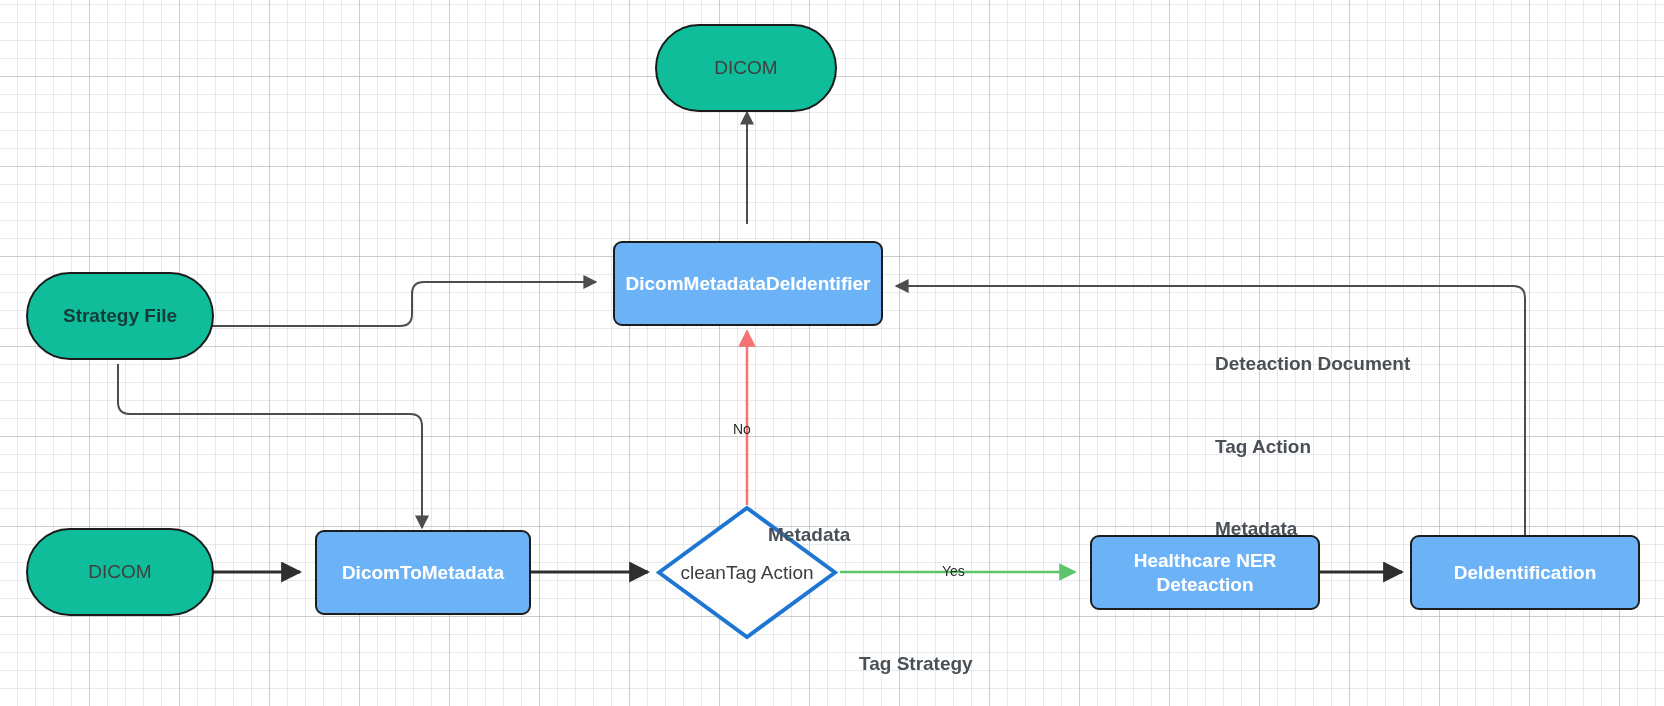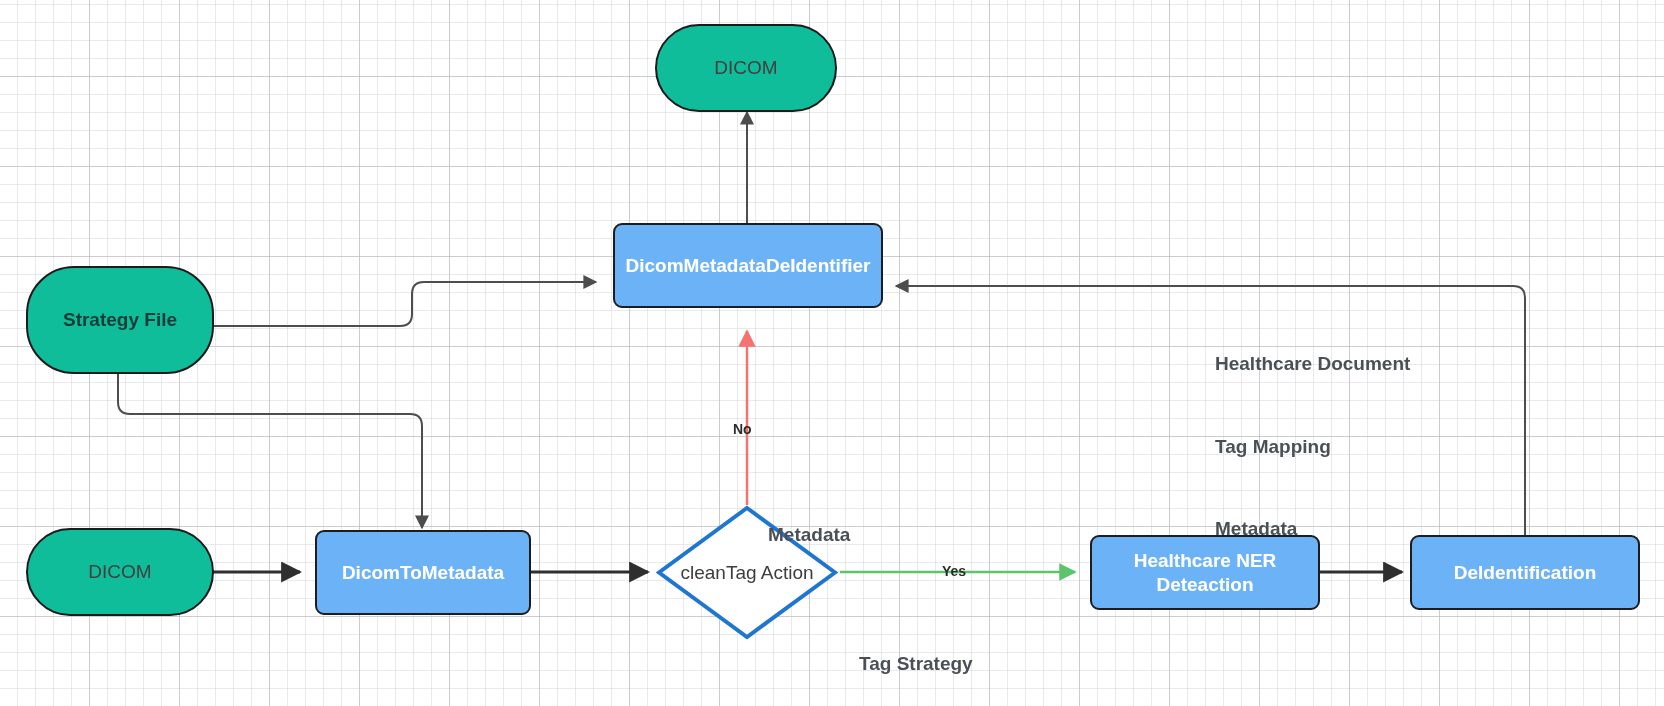--- a/index.html
+++ b/index.html
@@ -74,21 +74,21 @@
   .node-decision-label {
     position: relative;
     z-index: 2;
     font-size: 19px;
     color: #3d3d3d;
     white-space: nowrap;
   }
   .edge-label {
     position: absolute;
     font-size: 14px;
-    font-weight: bold;
+    font-weight: normal;
     color: #2b2b2b;
     white-space: nowrap;
   }
   .note {
     position: absolute;
     font-size: 19px;
     font-weight: bold;
     color: #4a5056;
     line-height: 1.45;
     white-space: pre;
@@ -132,25 +132,25 @@
 
     <path d="M 1320 572 L 1402 572" fill="none" stroke="#2f2f2f" stroke-width="3" marker-end="url(#arrow-dark)"></path>
 
     <path d="M 1525 540 L 1525 298 Q 1525 286 1513 286 L 896 286" fill="none" stroke="#4d4d4d" stroke-width="2" marker-end="url(#arrow-gray)"></path>
   </svg>
 
   <div class="node node-terminal" style="left:655px; top:24px; width:182px; height:88px;">
     <span>DICOM</span>
   </div>
 
-  <div class="node node-terminal bold" style="left:26px; top:266px; width:188px; height:108px;">
+  <div class="node node-terminal bold" style="left:26px; top:272px; width:188px; height:88px;">
     <span>Strategy File</span>
   </div>
 
-  <div class="node node-process" style="left:613px; top:223px; width:270px; height:85px;">
+  <div class="node node-process" style="left:613px; top:241px; width:270px; height:85px;">
     <span>DicomMetadataDeIdentifier</span>
   </div>
 
   <div class="node node-terminal" style="left:26px; top:528px; width:188px; height:88px;">
     <span>DICOM</span>
   </div>
 
   <div class="node node-process" style="left:315px; top:530px; width:216px; height:85px;">
     <span>DicomToMetadata</span>
   </div>
@@ -182,18 +182,18 @@
     <span class="note-line">Metadata</span>
   </div>
 
   <div class="note" style="left:859px; top:595px;">
     <span class="note-line">Tag Strategy</span>
     
     
   </div>
 
   <div class="note" style="left:1215px; top:295px;">
-    <span class="note-line">Healthcare Document</span>
-    <span class="note-line">Tag Mapping</span>
+    <span class="note-line">Deteaction Document</span>
+    <span class="note-line">Tag Action</span>
     <span class="note-line">Metadata</span>
   </div>
 
 </div>
 
 </body></html>

